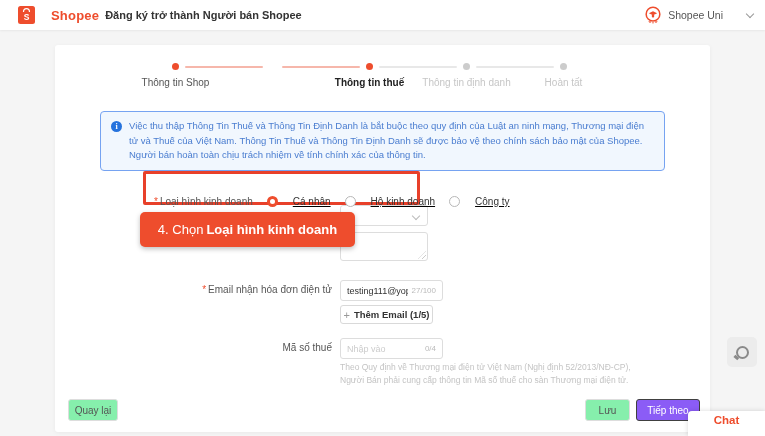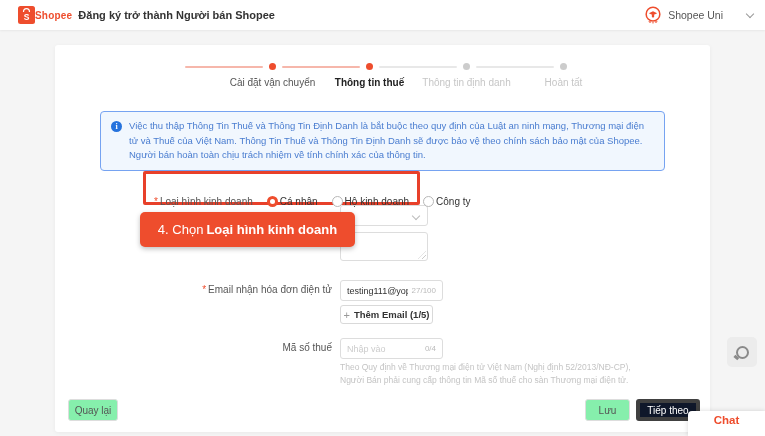--- a/index.html
+++ b/index.html
@@ -4,21 +4,21 @@
 <style>
   * { margin:0; padding:0; box-sizing:border-box; }
   html,body { width:765px; height:436px; overflow:hidden; }
   body { font-family:"Liberation Sans","DejaVu Sans",sans-serif; background:#f5f5f5; position:relative; }
 
   
   .header { position:absolute; left:0; top:0; width:765px; height:30px; background:#fff;
             box-shadow:0 1px 2px rgba(0,0,0,.06); display:flex; align-items:center; z-index:30; }
   .logo-wrap { display:flex; align-items:center; margin-left:18px; cursor:pointer; }
   .logo-badge { width:17px; height:18px; }
-  .logo-word { color:#ee4d2d; font-size:10px; font-weight:bold; margin-left:0; letter-spacing:.2px; }
+  .logo-word { color:#ee4d2d; font-size:13px; font-weight:bold; margin-left:16px; letter-spacing:.2px; }
   .header-title { font-size:11px; font-weight:bold; color:#333; margin-left:6px; }
   .account { position:absolute; right:42px; top:0; height:30px; display:flex; align-items:center; gap:5px; cursor:pointer; }
   .account-name { font-size:10.5px; color:#555; }
   .chev { width:6px; height:6px; border-right:1.4px solid #999; border-bottom:1.4px solid #999;
           transform:rotate(45deg); display:inline-block; }
   .header-chev { position:absolute; right:12px; top:11px; }
 
   
   .card { position:absolute; left:55px; top:45px; width:655px; height:387px; background:#fff;
           border-radius:3px; box-shadow:0 1px 4px rgba(0,0,0,.05); }
@@ -41,21 +41,21 @@
   .info-ic { position:absolute; left:10px; top:9px; width:11px; height:11px; border-radius:50%;
              background:#2673dd; color:#fff; font-size:8px; font-weight:bold; text-align:center;
              line-height:11px; font-family:"Liberation Serif",serif; }
 
   
   .highlight-box { position:absolute; left:88px; top:126px; width:277px; height:34px;
                    border:3px solid #e8402a; border-radius:2px; z-index:5; }
   .biz-row { position:absolute; left:99px; top:151px; display:flex; align-items:center; gap:14px; z-index:6; }
   .req { color:#ee4d2d; margin-right:2px; }
   .field-label { font-size:10px; color:#555; }
-  .radio-opt { display:flex; align-items:flex-end; gap:2px; cursor:pointer; }
+  .radio-opt { display:flex; align-items:flex-end; gap:15px; cursor:pointer;text-decoration:underline; }
   .radio-dot { width:11px; height:11px; border-radius:50%; border:1px solid #b7b7b7; background:#fff; }
   .radio-opt.checked .radio-dot { border:3.5px solid #ee4d2d; }
   .radio-lbl { font-size:10px; color:#333; }
 
   
   .mini-select { position:absolute; left:285px; top:160px; width:88px; height:21px;
                  border:1px solid #ddd; border-radius:3px; background:#fff; z-index:1; cursor:pointer; }
   .mini-select .chev { position:absolute; right:8px; top:7px; border-color:#bbb; }
   .mini-textarea { position:absolute; left:285px; top:187px; width:88px; height:29px;
                    border:1px solid #ddd; border-radius:3px; background:#fff; z-index:1; }
@@ -80,21 +80,21 @@
   .add-email-btn { position:absolute; left:285px; top:260px; width:93px; height:19px; background:#fff;
                    border:1px solid #d9d9d9; border-radius:3px; display:flex; align-items:center;
                    justify-content:center; gap:4px; font-size:9.5px; font-weight:bold; color:#333; cursor:pointer; }
   .plus { color:#999; font-weight:normal; font-size:11px; }
   .helper { position:absolute; left:285px; font-size:8.5px; color:#c4c4c4; line-height:1.5; }
 
   
   .btn { position:absolute; height:22px; border-radius:3px; font-size:10px; display:flex;
          align-items:center; justify-content:center; cursor:pointer; font-family:"Liberation Sans",sans-serif; }
   .btn-ghost { background:#86efac; border:1px solid #ddd; color:#555; }
-  .btn-primary { background:#0f172a; border:4px solid #404040; color:#fff; }
+  .btn-primary { background:#8b5cf6; border:1px solid #404040; color:#fff; }
   .btn-back { left:13px; top:354px; width:50px; }
   .btn-save { left:530px; top:354px; width:45px; }
   .btn-next { left:581px; top:354px; width:64px; }
 
   
   .float-tool { position:absolute; left:727px; top:337px; width:30px; height:30px; background:#ececec;
                 border-radius:5px; display:flex; align-items:center; justify-content:center; cursor:pointer; z-index:40; }
   .ring { width:13px; height:13px; border:2.5px solid #8a8a8a; border-radius:50%; position:relative; }
   .ring::after { content:''; position:absolute; left:-4px; bottom:-2px; width:5px; height:2.5px;
                  background:#8a8a8a; transform:rotate(40deg); }
@@ -133,23 +133,23 @@
 </div>
 
 <div class="card">
 
   <div class="stepper">
     <div class="sline on" style="left:58px;"></div>
     <div class="sline on" style="left:155px;"></div>
     <div class="sline" style="left:252px;"></div>
     <div class="sline" style="left:349px;"></div>
 
-    <div class="step done" style="left:97px;">
-      <div class="dot"></div>
-      <div class="slabel">Cài đặt vận chuyển</div>
+    <div class="step done" style="left:0;">
+      <div class="dot"></div>
+      <div class="slabel">Thông tin Shop</div>
     </div>
     <div class="step active" style="left:194px;">
       <div class="dot"></div>
       <div class="slabel">Thông tin thuế</div>
     </div>
     <div class="step pending" style="left:291px;">
       <div class="dot"></div>
       <div class="slabel">Thông tin định danh</div>
     </div>
     <div class="step pending" style="left:388px;">

